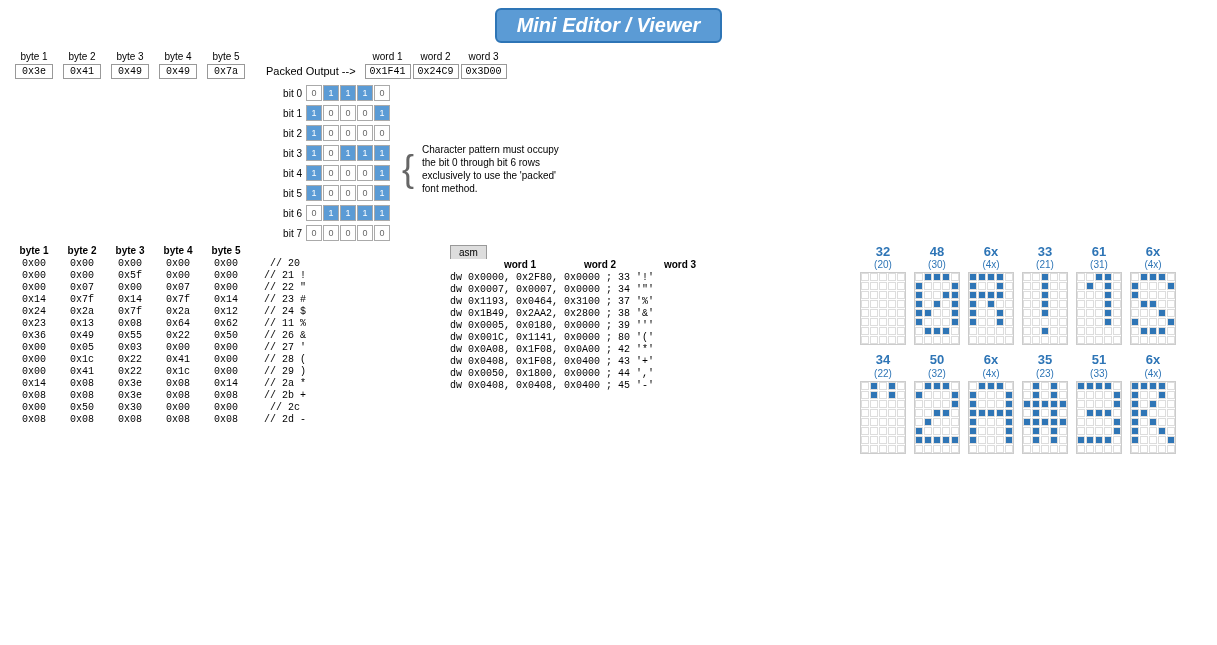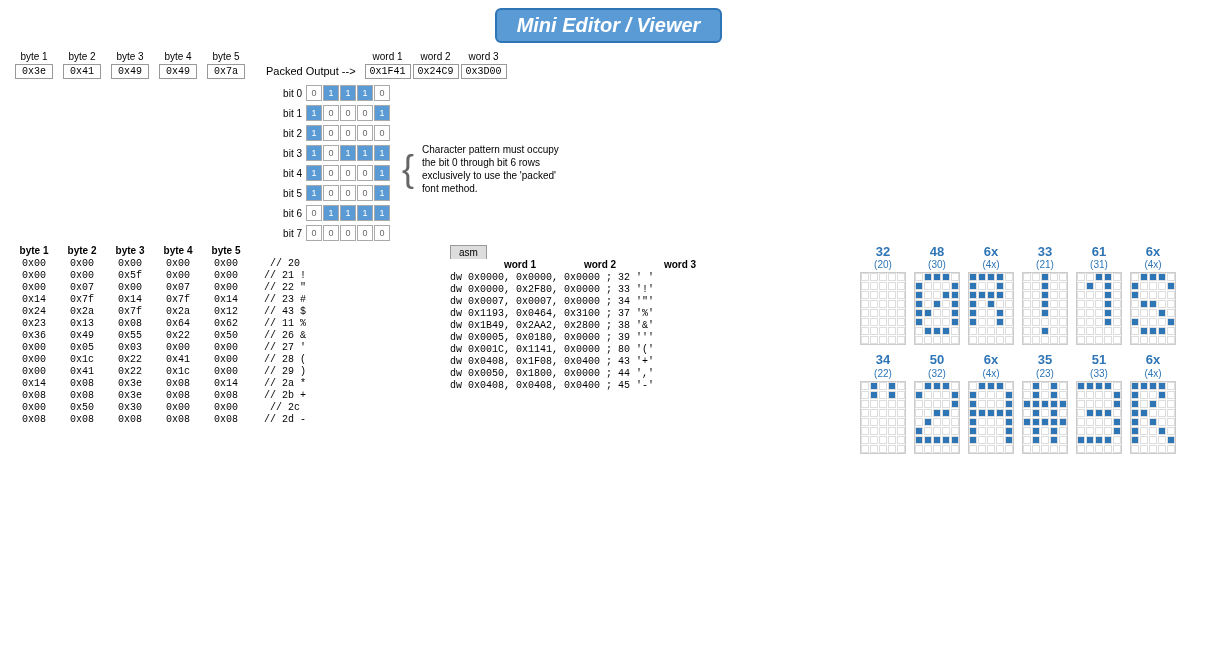--- a/index.html
+++ b/index.html
@@ -364,21 +364,21 @@
             <div style="min-width: 48px; text-align: center; font-size: 10px; font-family: &quot;Courier New&quot;, monospace;">0x7f</div>
             <div style="min-width: 48px; text-align: center; font-size: 10px; font-family: &quot;Courier New&quot;, monospace;">0x14</div>
             <div style="min-width: 70px; text-align: center; font-size: 10px; font-family: &quot;Courier New&quot;, monospace;">// 23 #</div>
           </div>
           <div style="display: flex; margin-bottom: 1px;">
             <div style="min-width: 48px; text-align: center; font-size: 10px; font-family: &quot;Courier New&quot;, monospace;">0x24</div>
             <div style="min-width: 48px; text-align: center; font-size: 10px; font-family: &quot;Courier New&quot;, monospace;">0x2a</div>
             <div style="min-width: 48px; text-align: center; font-size: 10px; font-family: &quot;Courier New&quot;, monospace;">0x7f</div>
             <div style="min-width: 48px; text-align: center; font-size: 10px; font-family: &quot;Courier New&quot;, monospace;">0x2a</div>
             <div style="min-width: 48px; text-align: center; font-size: 10px; font-family: &quot;Courier New&quot;, monospace;">0x12</div>
-            <div style="min-width: 70px; text-align: center; font-size: 10px; font-family: &quot;Courier New&quot;, monospace;">// 43 $</div>
+            <div style="min-width: 70px; text-align: center; font-size: 10px; font-family: &quot;Courier New&quot;, monospace;">// 24 $</div>
           </div>
           <div style="display: flex; margin-bottom: 1px;">
             <div style="min-width: 48px; text-align: center; font-size: 10px; font-family: &quot;Courier New&quot;, monospace;">0x23</div>
             <div style="min-width: 48px; text-align: center; font-size: 10px; font-family: &quot;Courier New&quot;, monospace;">0x13</div>
             <div style="min-width: 48px; text-align: center; font-size: 10px; font-family: &quot;Courier New&quot;, monospace;">0x08</div>
             <div style="min-width: 48px; text-align: center; font-size: 10px; font-family: &quot;Courier New&quot;, monospace;">0x64</div>
             <div style="min-width: 48px; text-align: center; font-size: 10px; font-family: &quot;Courier New&quot;, monospace;">0x62</div>
             <div style="min-width: 70px; text-align: center; font-size: 10px; font-family: &quot;Courier New&quot;, monospace;">// 11 %</div>
           </div>
           <div style="display: flex; margin-bottom: 1px;">
@@ -451,27 +451,27 @@
     <div style="width:400px;overflow:hidden;margin-left:10px;">
       <div style="display:flex;margin-bottom:0;">
         <div class="asm-tab">asm</div>
       </div>
       <div style="display:flex;gap:0;margin-bottom:2px;padding-left:30px;" id="packed-headers">
           <div style="font-size: 10px; font-family: Arial, sans-serif; font-weight: bold; min-width: 80px; text-align: center;">word 1</div>
           <div style="font-size: 10px; font-family: Arial, sans-serif; font-weight: bold; min-width: 80px; text-align: center;">word 2</div>
           <div style="font-size: 10px; font-family: Arial, sans-serif; font-weight: bold; min-width: 80px; text-align: center;">word 3</div>
         </div>
       <div id="packed-rows">
-          <div style="margin-bottom: 1px; font-size: 10px; font-family: &quot;Courier New&quot;, monospace; white-space: nowrap;">dw 0x0000, 0x0000, 0x0000 ; 32 ' '</div>
           <div style="margin-bottom: 1px; font-size: 10px; font-family: &quot;Courier New&quot;, monospace; white-space: nowrap;">dw 0x0000, 0x2F80, 0x0000 ; 33 '!'</div>
           <div style="margin-bottom: 1px; font-size: 10px; font-family: &quot;Courier New&quot;, monospace; white-space: nowrap;">dw 0x0007, 0x0007, 0x0000 ; 34 '"'</div>
           <div style="margin-bottom: 1px; font-size: 10px; font-family: &quot;Courier New&quot;, monospace; white-space: nowrap;">dw 0x1193, 0x0464, 0x3100 ; 37 '%'</div>
           <div style="margin-bottom: 1px; font-size: 10px; font-family: &quot;Courier New&quot;, monospace; white-space: nowrap;">dw 0x1B49, 0x2AA2, 0x2800 ; 38 '&amp;'</div>
           <div style="margin-bottom: 1px; font-size: 10px; font-family: &quot;Courier New&quot;, monospace; white-space: nowrap;">dw 0x0005, 0x0180, 0x0000 ; 39 '''</div>
           <div style="margin-bottom: 1px; font-size: 10px; font-family: &quot;Courier New&quot;, monospace; white-space: nowrap;">dw 0x001C, 0x1141, 0x0000 ; 80 '('</div>
+          <div style="margin-bottom: 1px; font-size: 10px; font-family: &quot;Courier New&quot;, monospace; white-space: nowrap;">dw 0x0A08, 0x1F08, 0x0A00 ; 42 '*'</div>
           <div style="margin-bottom: 1px; font-size: 10px; font-family: &quot;Courier New&quot;, monospace; white-space: nowrap;">dw 0x0408, 0x1F08, 0x0400 ; 43 '+'</div>
           <div style="margin-bottom: 1px; font-size: 10px; font-family: &quot;Courier New&quot;, monospace; white-space: nowrap;">dw 0x0050, 0x1800, 0x0000 ; 44 ','</div>
           <div style="margin-bottom: 1px; font-size: 10px; font-family: &quot;Courier New&quot;, monospace; white-space: nowrap;">dw 0x0408, 0x0408, 0x0400 ; 45 '-'</div>
         </div>
     </div>
 
     <div style="flex:1;overflow:hidden;margin-left:10px;">
       <div style="display:flex;flex-wrap:wrap;gap:8px;" id="char-blocks">
           <div style="display: flex; flex-direction: column; align-items: center;">
             <div style="font-size: 13px; font-weight: bold; font-family: Arial, sans-serif; color: rgb(46, 117, 182); text-align: center; line-height: 1.1;">32</div>

